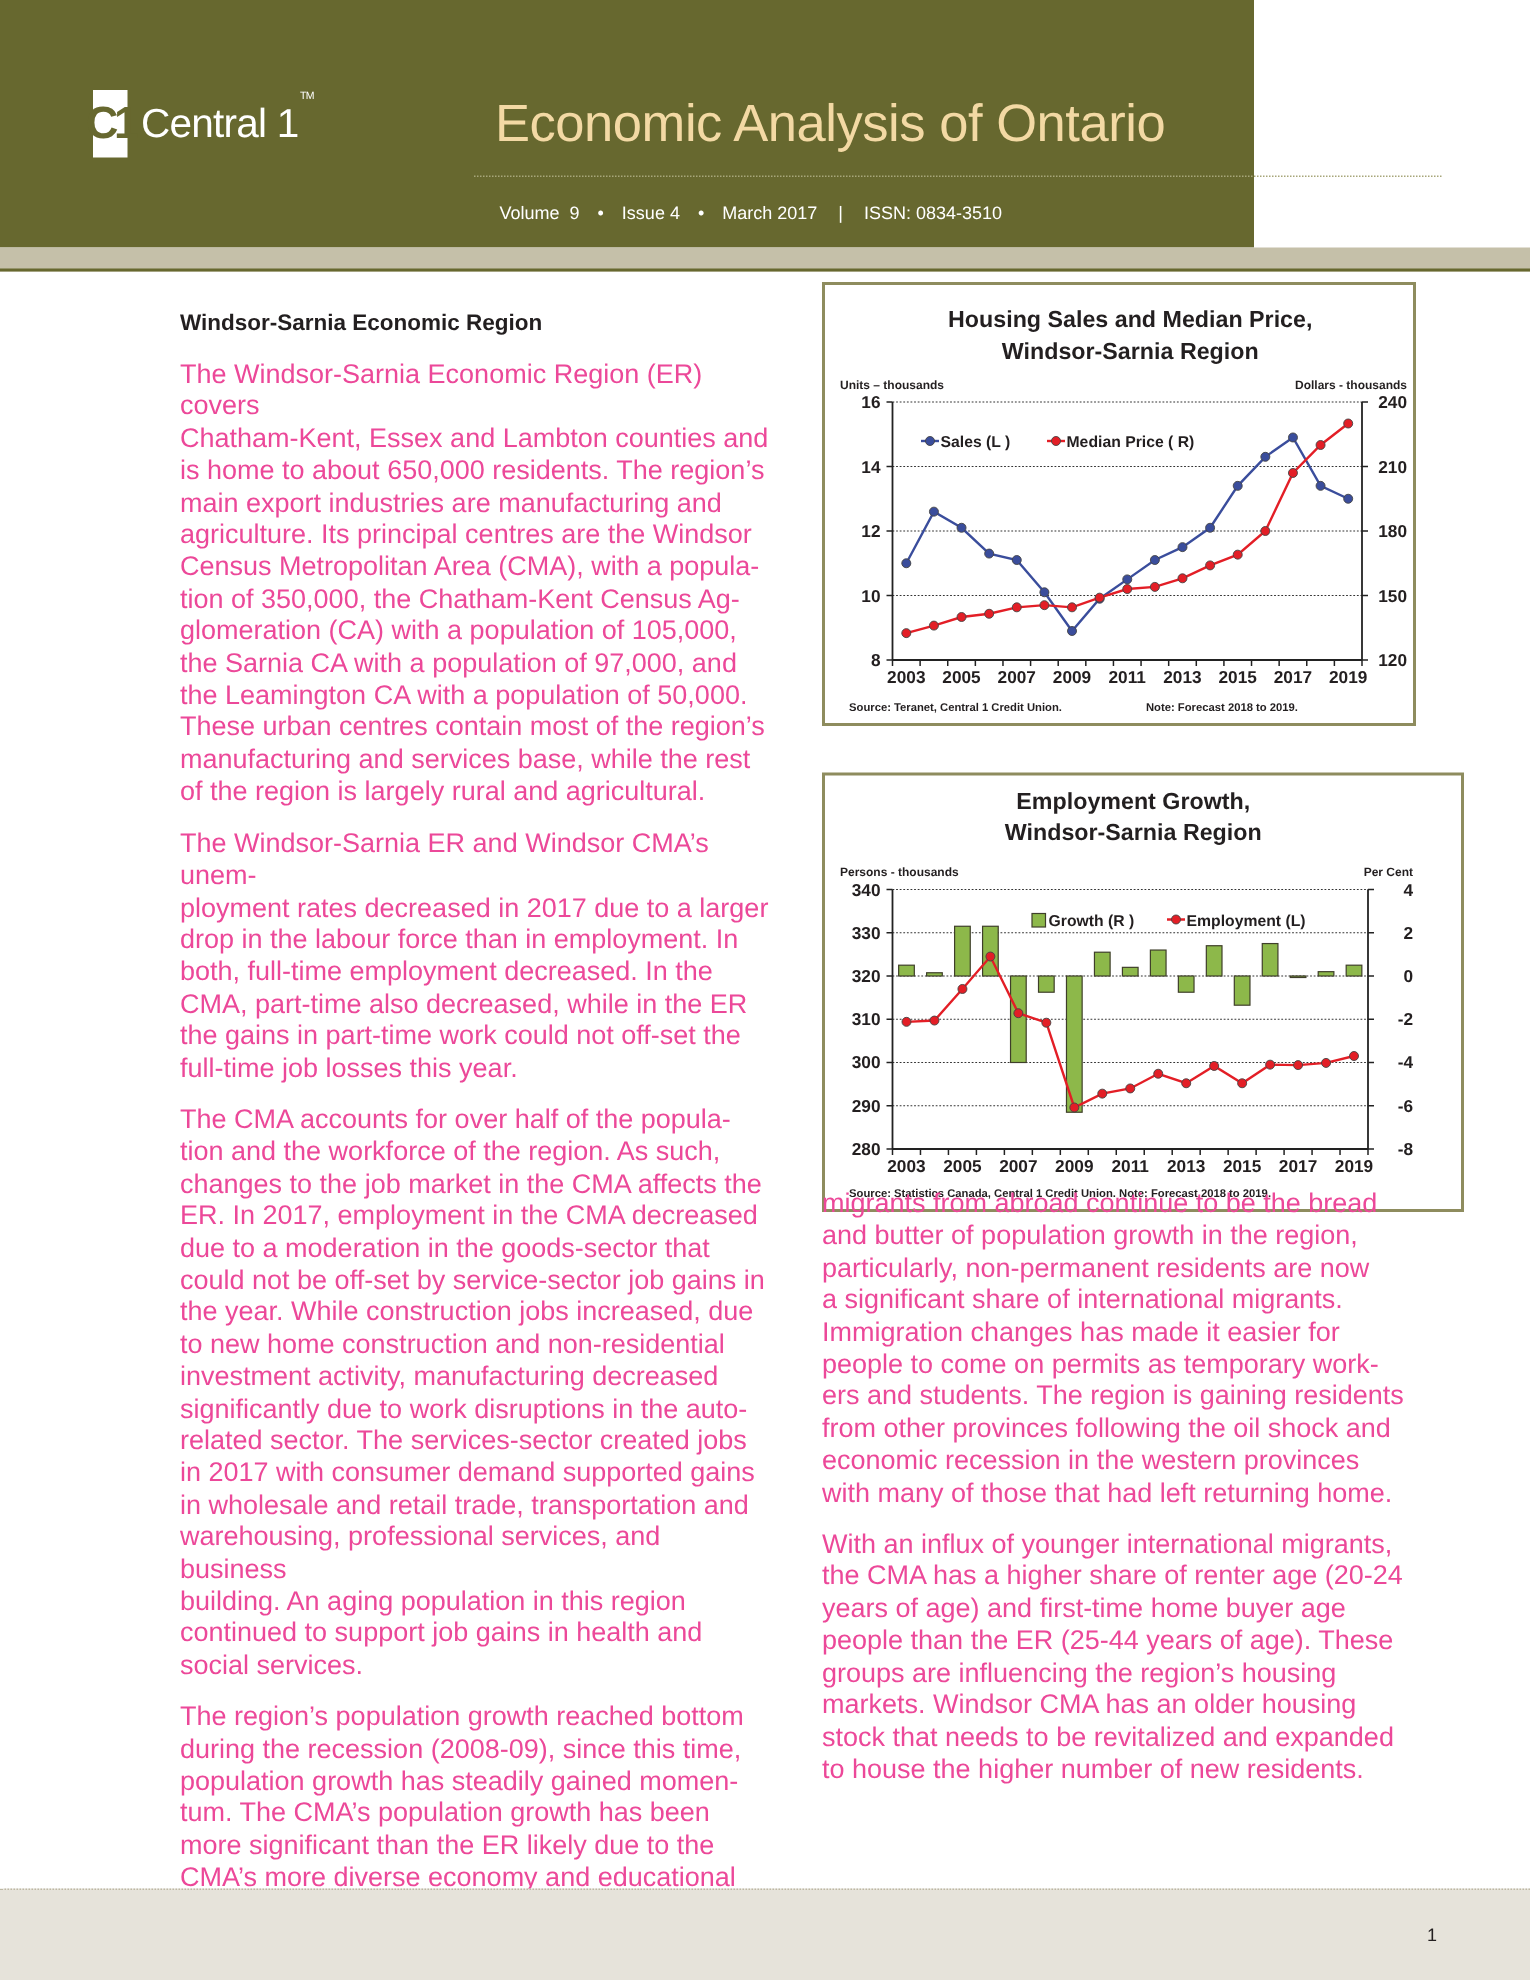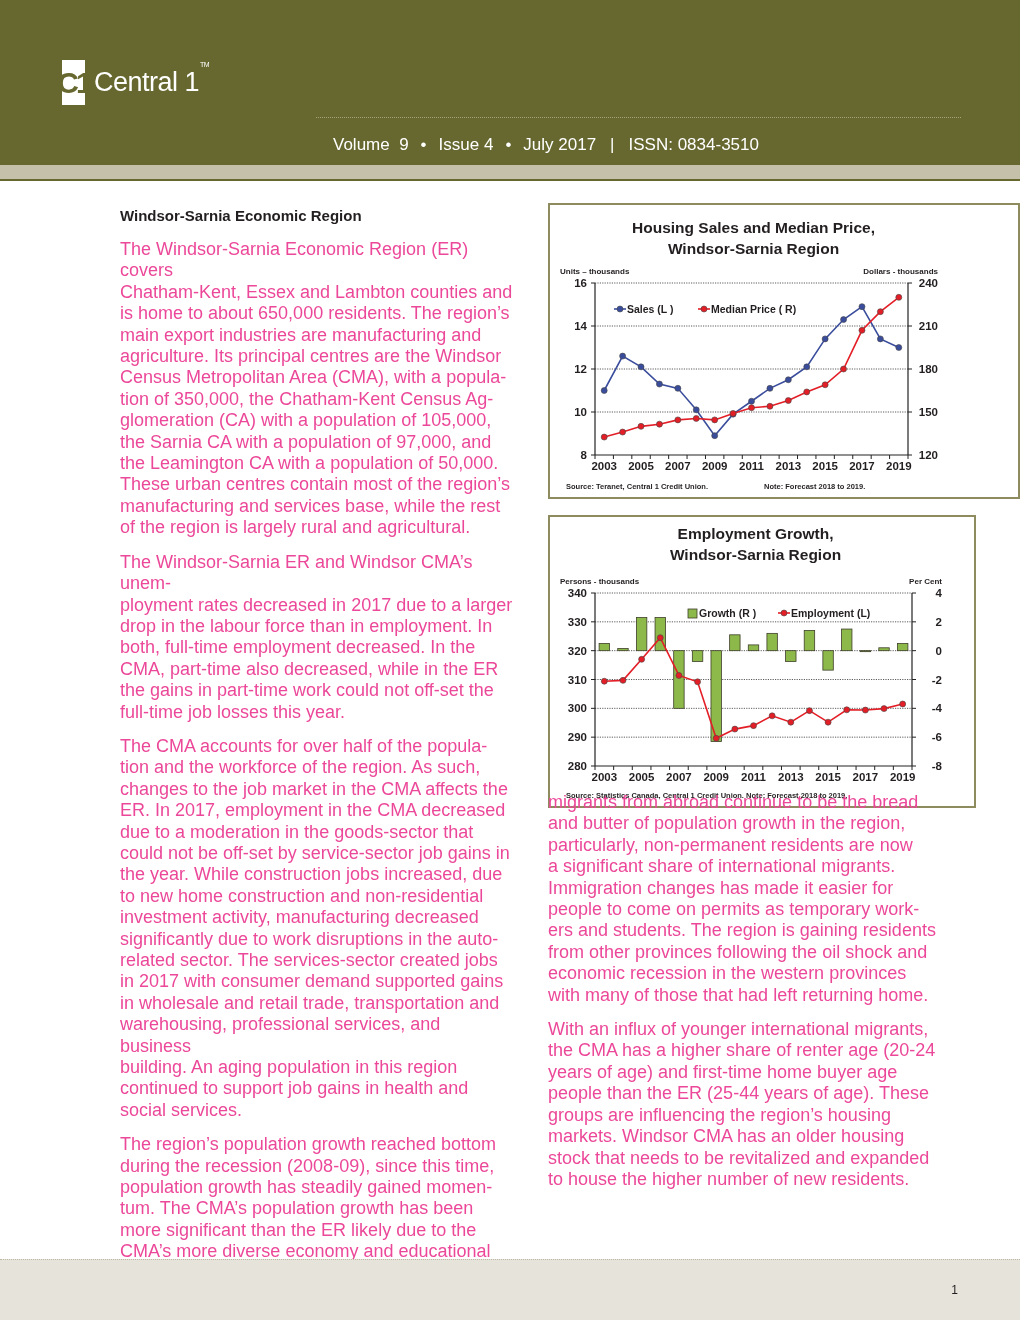--- a/index.html
+++ b/index.html
@@ -1,41 +1,41 @@
 <!DOCTYPE html>
 <html><head>
 <meta charset="utf-8">
 <style>
   * { box-sizing: border-box; margin: 0; padding: 0; }
   html, body { width: 1020px; height: 1320px; background: #ffffff; overflow: hidden; }
   body { font-family: "DejaVu Sans", "Liberation Sans", sans-serif; color: #231f20; position: relative; }
 
   
-  .masthead { position: absolute; left: 0; top: 0; width: 1020px; height: 165px; background: #67682f; }
+  .masthead { position: absolute; left: 0; top: 0; width: 836px; height: 165px; background: #67682f; }
   .mast-band { position: absolute; left: 0; top: 165px; width: 1020px; height: 16px; background: #c5c0a9; border-bottom: 2px solid #67682f; }
   .logo { position: absolute; left: 62px; top: 60px; display: flex; align-items: center; }
   .logo-box { width: 23px; height: 45px; background: #ffffff; display: flex; align-items: center; justify-content: center; }
   .logo-box span { font-family: "Liberation Sans", sans-serif; font-weight: bold; font-size: 30px; color: #67682f; letter-spacing: -3px; line-height: 1; }
   .logo-text { color: #ffffff; font-family: "Liberation Sans", sans-serif; font-size: 27px; margin-left: 9px; letter-spacing: -0.5px; }
   .logo-tm { color: #ffffff; font-size: 7px; vertical-align: top; position: relative; top: -6px; margin-left: 1px; }
   .title { position: absolute; left: 330px; top: 63px; color: #f3d9a4; font-family: "Liberation Sans", sans-serif; font-size: 35px; letter-spacing: -0.3px; }
   .dotline { position: absolute; left: 316px; top: 117px; width: 645px; border-top: 1px dotted #a7a67a; }
-  .issue-line { position: absolute; left: 333px; top: 135px; color: #ffffff; font-family: "Liberation Sans", sans-serif; font-size: 17px; display: flex; align-items: center; white-space: pre; }
+  .issue-line { position: absolute; left: 333px; top: 135px; color: #ffffff; font-family: "Liberation Sans", sans-serif; font-size: 12px; display: flex; align-items: center; white-space: pre; }
   .issue-line .sep { margin: 0 12px; }
   .issue-line .bar { margin: 0 14px; }
 
   
   .col-left { position: absolute; left: 120px; top: 207px; width: 395px; }
   .col-right { position: absolute; left: 548px; top: 792px; width: 400px; }
   h2.section { font-family: "Liberation Sans", sans-serif; font-weight: bold; font-size: 15px; margin-bottom: 15px; color: #231f20; }
   p.body { font-family: "Liberation Sans", sans-serif; font-size: 18px; line-height: 21.4px; margin-bottom: 13px; color: #ec4899; white-space: pre-line; }
 
   
   .chart-frame { position: absolute; border: 2px solid #8e8c5e; background: #ffffff; }
-  .chart1 { left: 548px; top: 203px; width: 472px; height: 296px; }
+  .chart1 { left: 548px; top: 188px; width: 396px; height: 296px; }
   .chart2 { left: 548px; top: 515px; width: 428px; height: 293px; }
   .chart-frame svg { display: block; }
   .ctitle { font-family: "Liberation Sans", sans-serif; font-weight: bold; font-size: 15.5px; fill: #231f20; }
   .tick { font-family: "Liberation Sans", sans-serif; font-weight: bold; font-size: 11.5px; fill: #231f20; }
   .unit { font-family: "Liberation Sans", sans-serif; font-weight: bold; font-size: 8px; fill: #231f20; }
   .src { font-family: "Liberation Sans", sans-serif; font-weight: bold; font-size: 7.5px; fill: #231f20; }
   .legend { font-family: "Liberation Sans", sans-serif; font-weight: bold; font-size: 10.5px; fill: #231f20; }
 
   
   .footer { position: absolute; left: 0; top: 1259px; width: 1020px; height: 61px; background: #e6e3da; border-top: 1px dotted #bdb8a4; }
@@ -44,27 +44,28 @@
 </head>
 <body>
 
 <div class="masthead">
   <div class="logo">
     <div class="logo-box">
         <span>C1</span>
       </div>
     <span class="logo-text"><span>Central 1</span><span class="logo-tm">TM</span></span>
   </div>
+  <div class="title">Economic Analysis of Ontario</div>
   <div class="dotline"></div>
   <div class="issue-line">
     <span>Volume  9</span>
     <span class="sep">•</span>
     <span>Issue 4</span>
     <span class="sep">•</span>
-    <span>July 2017</span>
+    <span>March 2017</span>
     <span class="bar">|</span>
     <span>ISSN: 0834-3510</span>
   </div>
 </div>
 <div class="mast-band"></div>
 
 <div class="col-left">
   <h2 class="section">Windsor-Sarnia Economic Region</h2>
   <p class="body">The Windsor-Sarnia Economic Region (ER) covers
 Chatham-Kent, Essex and Lambton counties and

